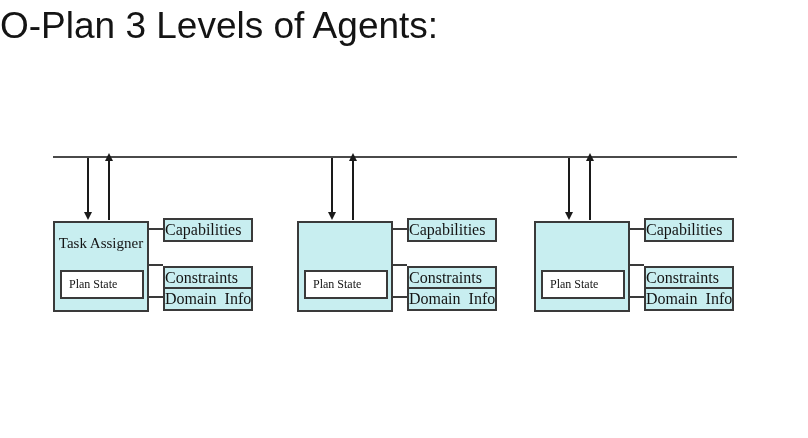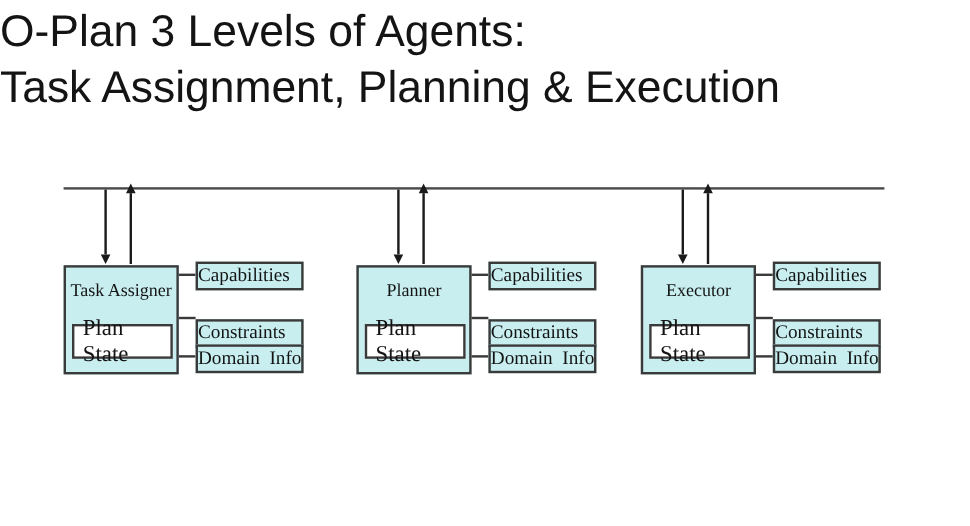--- a/index.html
+++ b/index.html
@@ -27,21 +27,21 @@
   }
   .agent-label{
     position:absolute;top:12px;left:0;width:100%;text-align:center;
     font-family:"Liberation Serif", serif;font-size:15px;color:var(--text,#141414);
   }
   .plan-state{
     position:absolute;left:5px;top:47px;width:84px;height:29px;
     box-sizing:border-box;background:var(--plan-state-fill,#ffffff);
     border:2px solid var(--border,#3a3a3a);
     display:flex;align-items:center;padding-left:7px;
-    font-family:"Liberation Serif", serif;font-size:19px;color:var(--text,#141414);
+    font-family:"Liberation Serif", serif;font-size:12px;color:var(--text,#141414);
   }
   .resource{
     position:absolute;left:110px;width:90px;height:24px;
     box-sizing:border-box;background:var(--agent-fill,#c8eef0);
     border:2px solid var(--border,#3a3a3a);
     display:flex;align-items:center;padding-left:0;
     font-family:"Liberation Serif", serif;font-size:16px;color:var(--text,#141414);
     white-space:pre;
   }
   .r0{top:218px}.r1{top:266px}.r2{top:287px}
@@ -63,21 +63,20 @@
     content:"";position:absolute;bottom:100%;left:-3px;width:0;height:0;
     border-left:4px solid transparent;border-right:4px solid transparent;
     border-bottom:8px solid var(--arrow,#1a1a1a);
   }
 </style>
 </head>
 <body>
 
 <div class="title">
   <div>O-Plan 3 Levels of Agents:</div>
-  <div>Task Assignment, Planning &amp; Execution</div>
 </div>
 
 <div class="bus"></div>
 
 <div class="group g0">
   <div class="arrow arrow-down"></div>
   <div class="arrow arrow-up"></div>
   <div class="agent-box">
     <div class="agent-label">Task Assigner</div>
     <div class="plan-state">
@@ -95,21 +94,20 @@
   </div>
   <div class="resource r2">
     <span>Domain  Info</span>
   </div>
 </div>
 
 <div class="group g1">
   <div class="arrow arrow-down"></div>
   <div class="arrow arrow-up"></div>
   <div class="agent-box">
-    <div class="agent-label">Planner</div>
     <div class="plan-state">
       <span>Plan State</span>
     </div>
   </div>
   <div class="connector c0"></div>
   <div class="connector c1"></div>
   <div class="connector c2"></div>
   <div class="resource r0">
     <span>Capabilities</span>
   </div>
@@ -118,21 +116,20 @@
   </div>
   <div class="resource r2">
     <span>Domain  Info</span>
   </div>
 </div>
 
 <div class="group g2">
   <div class="arrow arrow-down"></div>
   <div class="arrow arrow-up"></div>
   <div class="agent-box">
-    <div class="agent-label">Executor</div>
     <div class="plan-state">
       <span>Plan State</span>
     </div>
   </div>
   <div class="connector c0"></div>
   <div class="connector c1"></div>
   <div class="connector c2"></div>
   <div class="resource r0">
     <span>Capabilities</span>
   </div>

